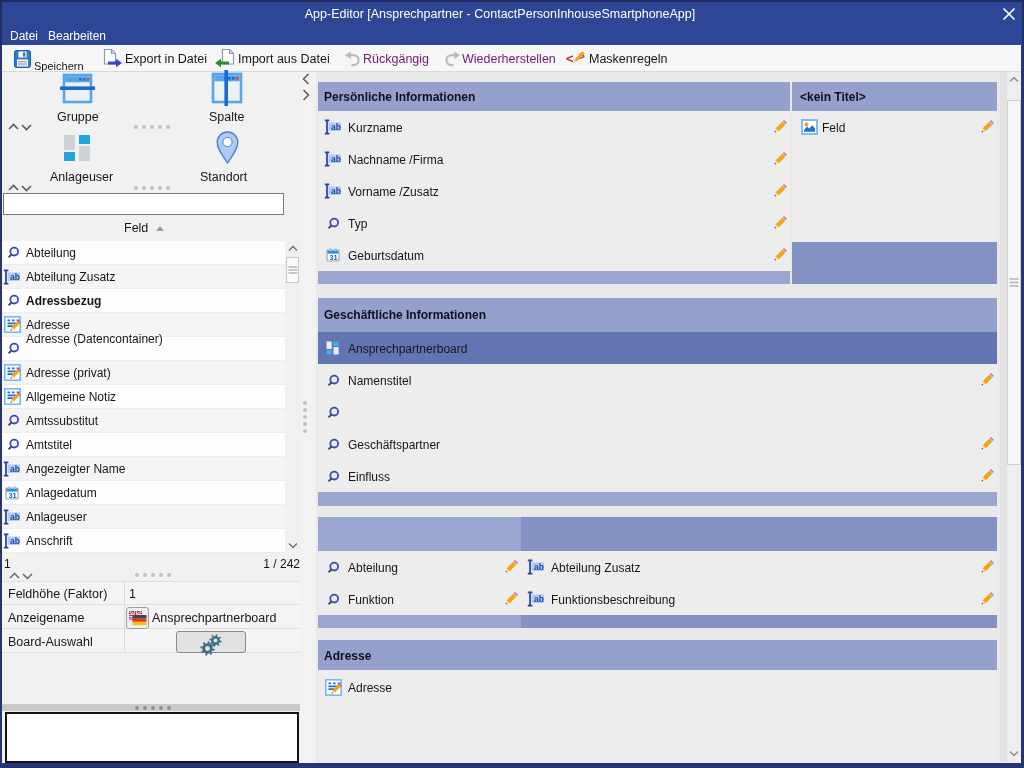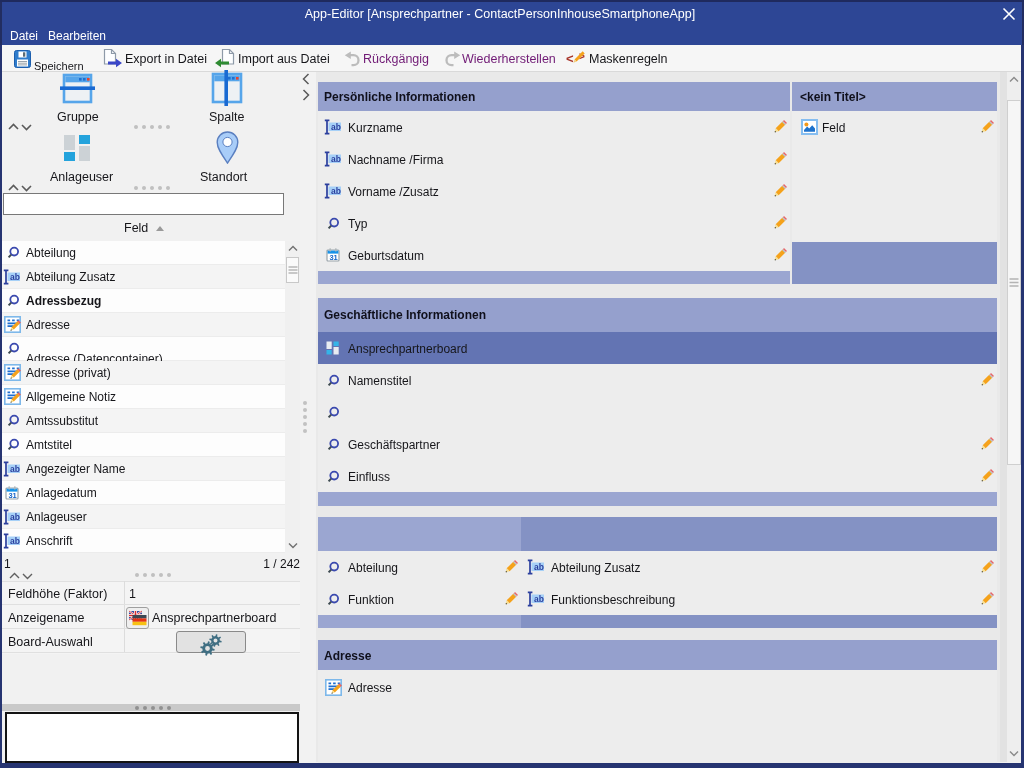--- a/index.html
+++ b/index.html
@@ -157,21 +157,21 @@
       <path d="M8.8,13.2 h3.4 l-1.7,3 z" fill="#f7dc8a"></path>
       <path d="M10.1,14.9 l0.8,0 0.4,0.8 -0.8,0.6 z" fill="#333"></path>
     </g>
   </svg>
 <div class="ab lbl " style="left:26px;top:318px;">Adresse</div>
 <div class="ab " style="left:2px;top:337px;width:283px;height:24px;background:#fdfdfd;border-bottom:1px solid #ececec;box-sizing:border-box;"></div>
 <svg class="ab" style="left:7px;top:342px;" width="13" height="13" viewBox="0 0 13 13">
     <circle cx="7.2" cy="5.6" r="3.9" fill="none" stroke="#3a49ae" stroke-width="1.8"></circle>
     <path d="M4.2,8.6 L1.6,11.4" stroke="#3d4a50" stroke-width="2"></path>
   </svg>
-<div class="ab lbl " style="left:26px;top:352px;">Adresse (Datencontainer)</div>
+<div class="ab lbl " style="left:26px;top:332px;">Adresse (Datencontainer)</div>
 <div class="ab " style="left:2px;top:361px;width:283px;height:24px;background:#f4f4f4;border-bottom:1px solid #ececec;box-sizing:border-box;"></div>
 <svg class="ab" style="left:4px;top:364px;" width="17" height="17" viewBox="0 0 17 17">
     <rect x="0.8" y="0.8" width="15.4" height="15.4" fill="#ffffff" stroke="#7db8ea" stroke-width="1.6"></rect>
 <path d="M3.5,4.4 h2.6 m2,0 h2.6 m2,0 h2.6" stroke="#1f6fd0" stroke-width="1.8"></path>
 <path d="M3.5,7.4 h10 M3.5,10.2 h6" stroke="#1f6fd0" stroke-width="1.8"></path>
 <g transform="rotate(45 10.5 10.5)">
       <rect x="8.8" y="4.6" width="3.4" height="8.6" fill="#f5a21b"></rect>
       <rect x="8.8" y="3.2" width="3.4" height="1.6" fill="#e86060"></rect>
       <path d="M8.8,13.2 h3.4 l-1.7,3 z" fill="#f7dc8a"></path>
       <path d="M10.1,14.9 l0.8,0 0.4,0.8 -0.8,0.6 z" fill="#333"></path>

